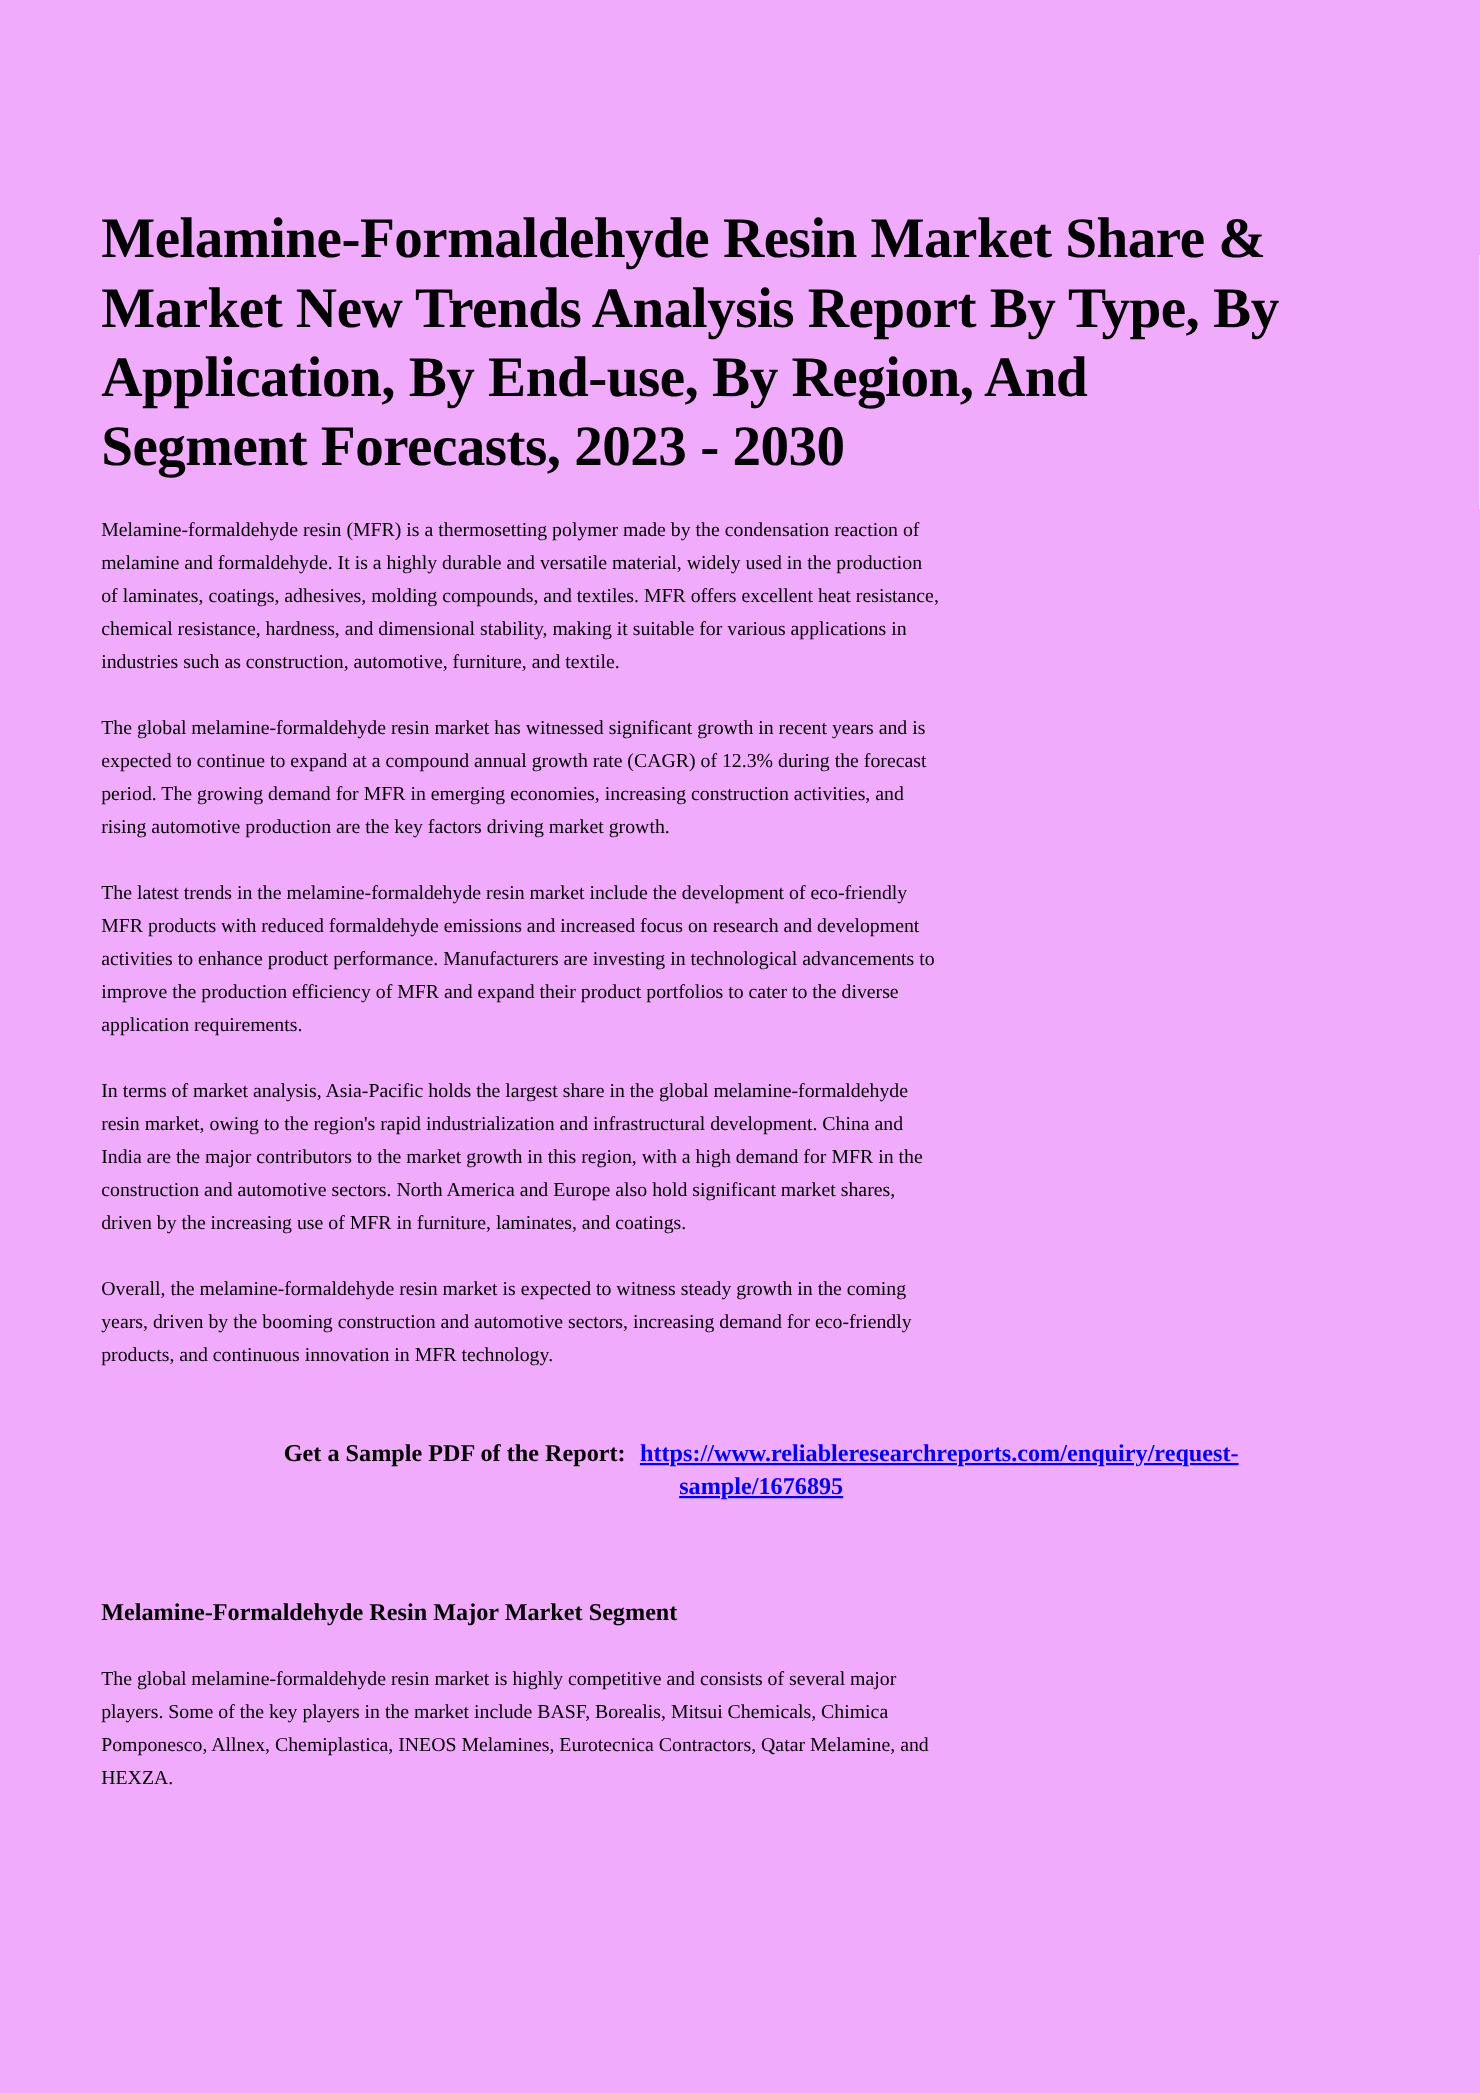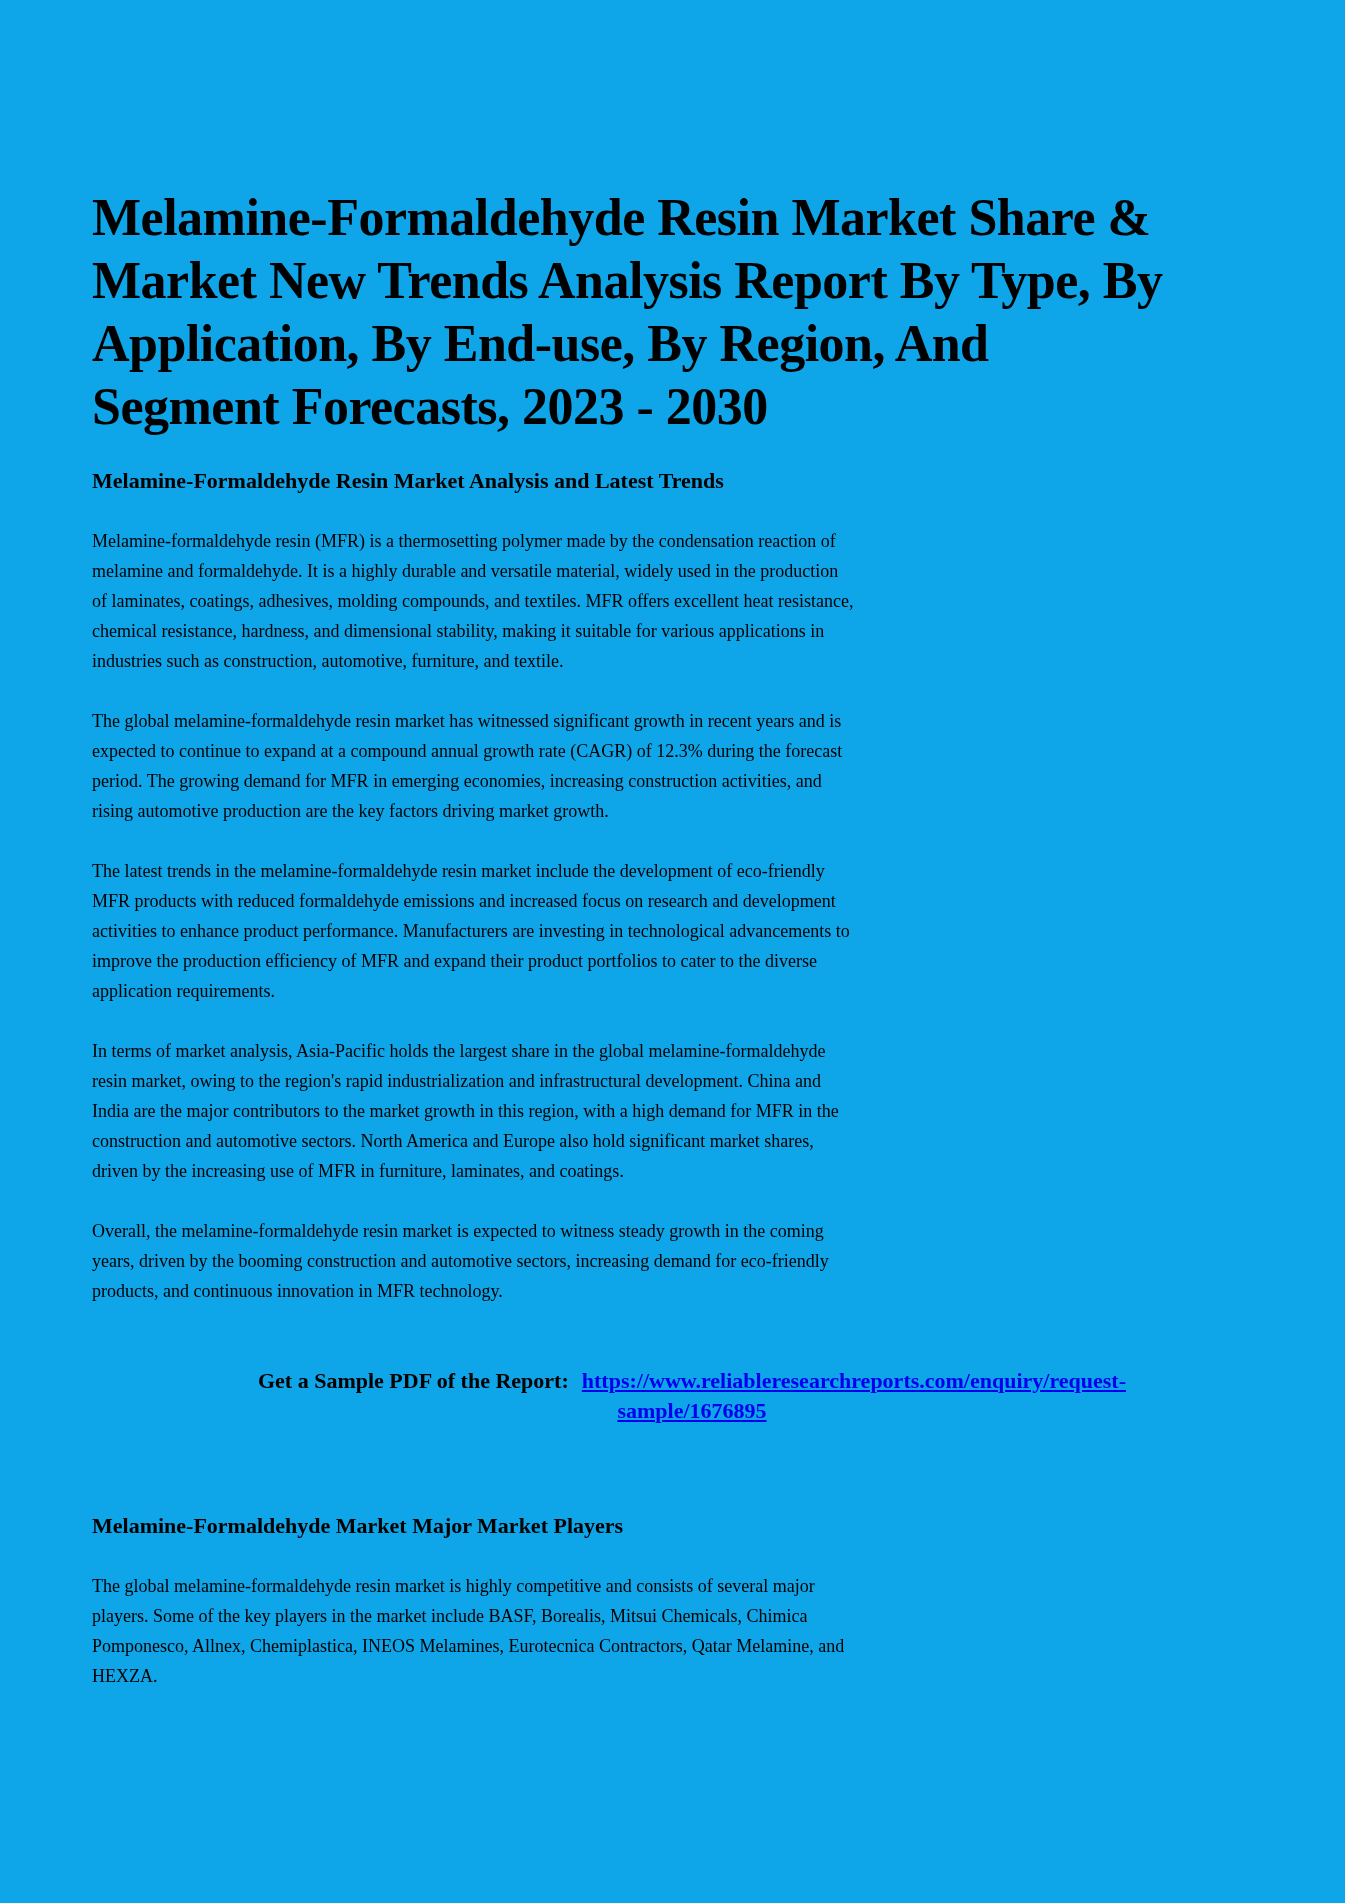--- a/index.html
+++ b/index.html
@@ -7,21 +7,21 @@
     padding: 0;
     background: #ffffff;
     color: #000000;
     font-family: "Liberation Serif", "DejaVu Serif", serif;
   }
   .page {
     position: relative;
     width: 1345px;
     min-height: 1903px;
     box-sizing: border-box;
-    background: #0ea5e9;
+    background: #f0abfc;
     padding: 186px 53px 0 92px;
   }
   .content {
     width: 1200px;
   }
   h1.report-title {
     font-size: 52px;
     line-height: 63px;
     font-weight: bold;
     margin: 0 0 28px 0;
@@ -66,21 +66,20 @@
 <body style="background: rgb(255, 255, 255); color: rgb(0, 0, 0);">
 
 <div class="page">
   <div class="content">
 
     <h1 class="report-title">Melamine-Formaldehyde Resin Market Share &amp;
 Market New Trends Analysis Report By Type, By
 Application, By End-use, By Region, And
 Segment Forecasts, 2023 - 2030</h1>
 
-    <div class="section-heading">Melamine-Formaldehyde Resin Market Analysis and Latest Trends</div>
 
     <p class="body-text">Melamine-formaldehyde resin (MFR) is a thermosetting polymer made by the condensation reaction of
 melamine and formaldehyde. It is a highly durable and versatile material, widely used in the production
 of laminates, coatings, adhesives, molding compounds, and textiles. MFR offers excellent heat resistance,
 chemical resistance, hardness, and dimensional stability, making it suitable for various applications in
 industries such as construction, automotive, furniture, and textile.</p>
 
     <p class="body-text">The global melamine-formaldehyde resin market has witnessed significant growth in recent years and is
 expected to continue to expand at a compound annual growth rate (CAGR) of 12.3% during the forecast
 period. The growing demand for MFR in emerging economies, increasing construction activities, and
@@ -100,21 +99,21 @@
 
     <p class="body-text">Overall, the melamine-formaldehyde resin market is expected to witness steady growth in the coming
 years, driven by the booming construction and automotive sectors, increasing demand for eco-friendly
 products, and continuous innovation in MFR technology.</p>
 
     <p class="sample-line">
       <span class="sample-label">Get a Sample PDF of the Report:</span><a class="sample-link" href="#" style="color: rgb(0, 0, 238);">https://www.reliableresearchreports.com/enquiry/request-
 sample/1676895</a>
     </p>
 
-    <div class="section-heading players">Melamine-Formaldehyde Market Major Market Players</div>
+    <div class="section-heading players">Melamine-Formaldehyde Resin Major Market Segment</div>
 
     <p class="body-text">The global melamine-formaldehyde resin market is highly competitive and consists of several major
 players. Some of the key players in the market include BASF, Borealis, Mitsui Chemicals, Chimica
 Pomponesco, Allnex, Chemiplastica, INEOS Melamines, Eurotecnica Contractors, Qatar Melamine, and
 HEXZA.</p>
 
   </div>
 </div>
 
 </body></html>

